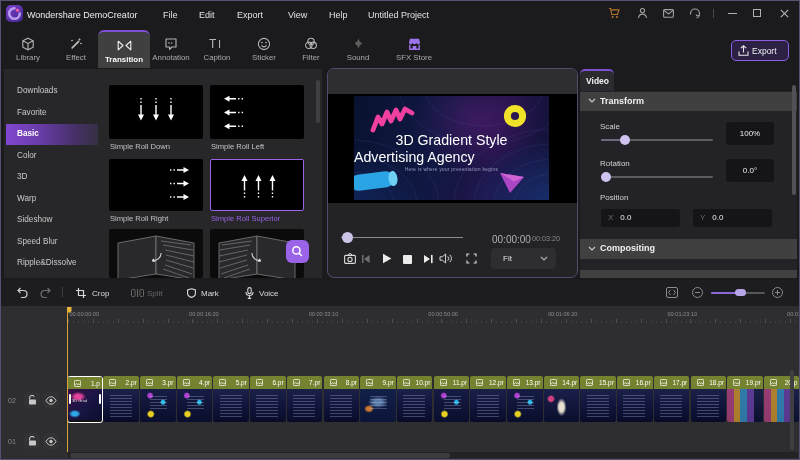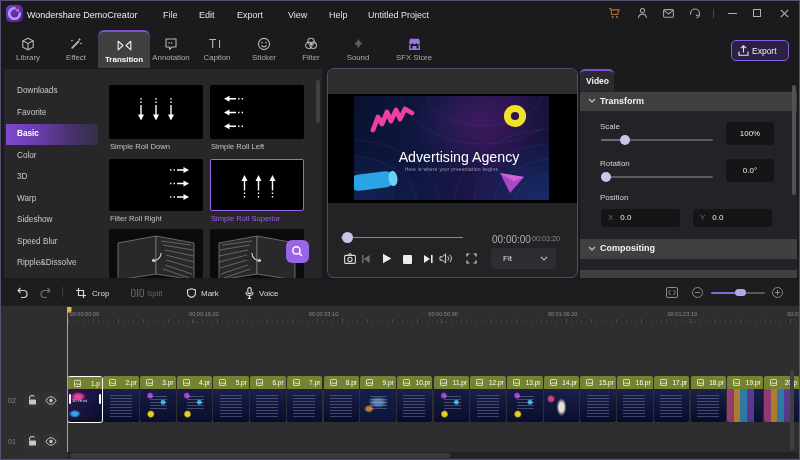--- a/index.html
+++ b/index.html
@@ -208,21 +208,21 @@
 <div class="thumb" style="left:109px;top:159px;width:94px;height:52px">
       <svg width="94" height="52" viewBox="0 0 94 52">
         <path d="M61 11.0h1.4 M64.5 11.0h1.4 M68 11.0h7" stroke="#fff" stroke-width="1.4" fill="none"></path>
         <path d="M74.5 8.0 L80 11.0 L74.5 14.0Z" fill="#fff"></path>
         <path d="M61 24.5h1.4 M64.5 24.5h1.4 M68 24.5h7" stroke="#fff" stroke-width="1.4" fill="none"></path>
         <path d="M74.5 21.5 L80 24.5 L74.5 27.5Z" fill="#fff"></path>
         <path d="M61 38.0h1.4 M64.5 38.0h1.4 M68 38.0h7" stroke="#fff" stroke-width="1.4" fill="none"></path>
         <path d="M74.5 35.0 L80 38.0 L74.5 41.0Z" fill="#fff"></path>
       </svg>
     </div>
-<div class="tlabel" style="left:110px;top:214px">Filter Roll Right</div>
+<div class="tlabel" style="left:110px;top:214px">Simple Roll Right</div>
 <div class="thumb" style="left:210px;top:159px;width:94px;height:52px;border:1.5px solid #9a63e8">
       <svg width="94" height="52" viewBox="0 0 94 52">
         <path d="M33.5 37.5v-1.4 M33.5 34v-1.4 M33.5 30.5v-10.5" stroke="#fff" stroke-width="1.4" fill="none"></path>
         <path d="M30.5 21 L33.5 15 L36.5 21Z" fill="#fff"></path>
         <path d="M47.5 37.5v-1.4 M47.5 34v-1.4 M47.5 30.5v-10.5" stroke="#fff" stroke-width="1.4" fill="none"></path>
         <path d="M44.5 21 L47.5 15 L50.5 21Z" fill="#fff"></path>
         <path d="M61.5 37.5v-1.4 M61.5 34v-1.4 M61.5 30.5v-10.5" stroke="#fff" stroke-width="1.4" fill="none"></path>
         <path d="M58.5 21 L61.5 15 L64.5 21Z" fill="#fff"></path>
       </svg>
     </div>
@@ -290,21 +290,22 @@
         </g>
 <path d="M19 34 L24 21 L28 28 L33 16 L37 25 L42 14 L46 23 L51 13 L58 17" stroke="#ef3f9f" stroke-width="4.8" fill="none" stroke-linecap="round" stroke-linejoin="round"></path>
 <circle cx="161" cy="20" r="7.6" fill="none" stroke="#f0e228" stroke-width="7"></circle>
 <g transform="rotate(-7 18 84)">
           <rect x="-4" y="77" width="44" height="16" rx="8" fill="#2ba4e6"></rect>
           <ellipse cx="39" cy="85" rx="4.5" ry="7.6" fill="#6fd0f5"></ellipse>
         </g>
 <path d="M146 77 l24 4 -14 16 Z" fill="#ad46c4"></path>
 <path d="M146 77 l24 4 -10 4.5Z" fill="#d76ad8" opacity=".85"></path>
 </svg>
-<div class="tx" style="left:0;top:52.5px;width:179px;text-align:center;font-size:14.2px;color:#fff;padding-left:31px;">Advertising Agency</div>
+<div class="tx" style="left:0;top:36px;width:195px;text-align:center;font-size:14.2px;color:#fff;">3D Gradient Style</div>
+<div class="tx" style="left:0;top:52.5px;width:179px;text-align:left;font-size:14.2px;color:#fff;">Advertising Agency</div>
 <div class="tx" style="left:0;top:71px;width:195px;text-align:center;font-size:4.6px;color:rgba(215,225,255,.62);letter-spacing:.35px">Here is where your presentation begins</div>
 </div>
 <div class="abs" style="left:341px;top:236.5px;width:122px;height:1.5px;background:#8a8a8e;"></div>
 <div class="abs" style="left:342px;top:231.5px;width:11px;height:11px;border-radius:50%;background:#cdc3e8;"></div>
 <div class="tx" style="left:492px;top:233.5px;font-size:10px;color:#b2b2b2">00:00:00</div>
 <div class="tx" style="left:525.5px;top:232.5px;font-size:7.2px;color:#666">|</div>
 <div class="tx" style="left:532px;top:233.5px;font-size:7.2px;color:#8a8a8a">00:03:20</div>
 <svg class="abs" style="left:344px;top:253px" width="12" height="11" viewBox="0 0 12 11">
       <rect x=".6" y="2.4" width="10.8" height="8" rx="1.2" fill="none" stroke="#d8d8d8" stroke-width="1.1"></rect>
       <path d="M4 2.4 5 .8h2L8 2.4" fill="none" stroke="#d8d8d8" stroke-width="1"></path>

